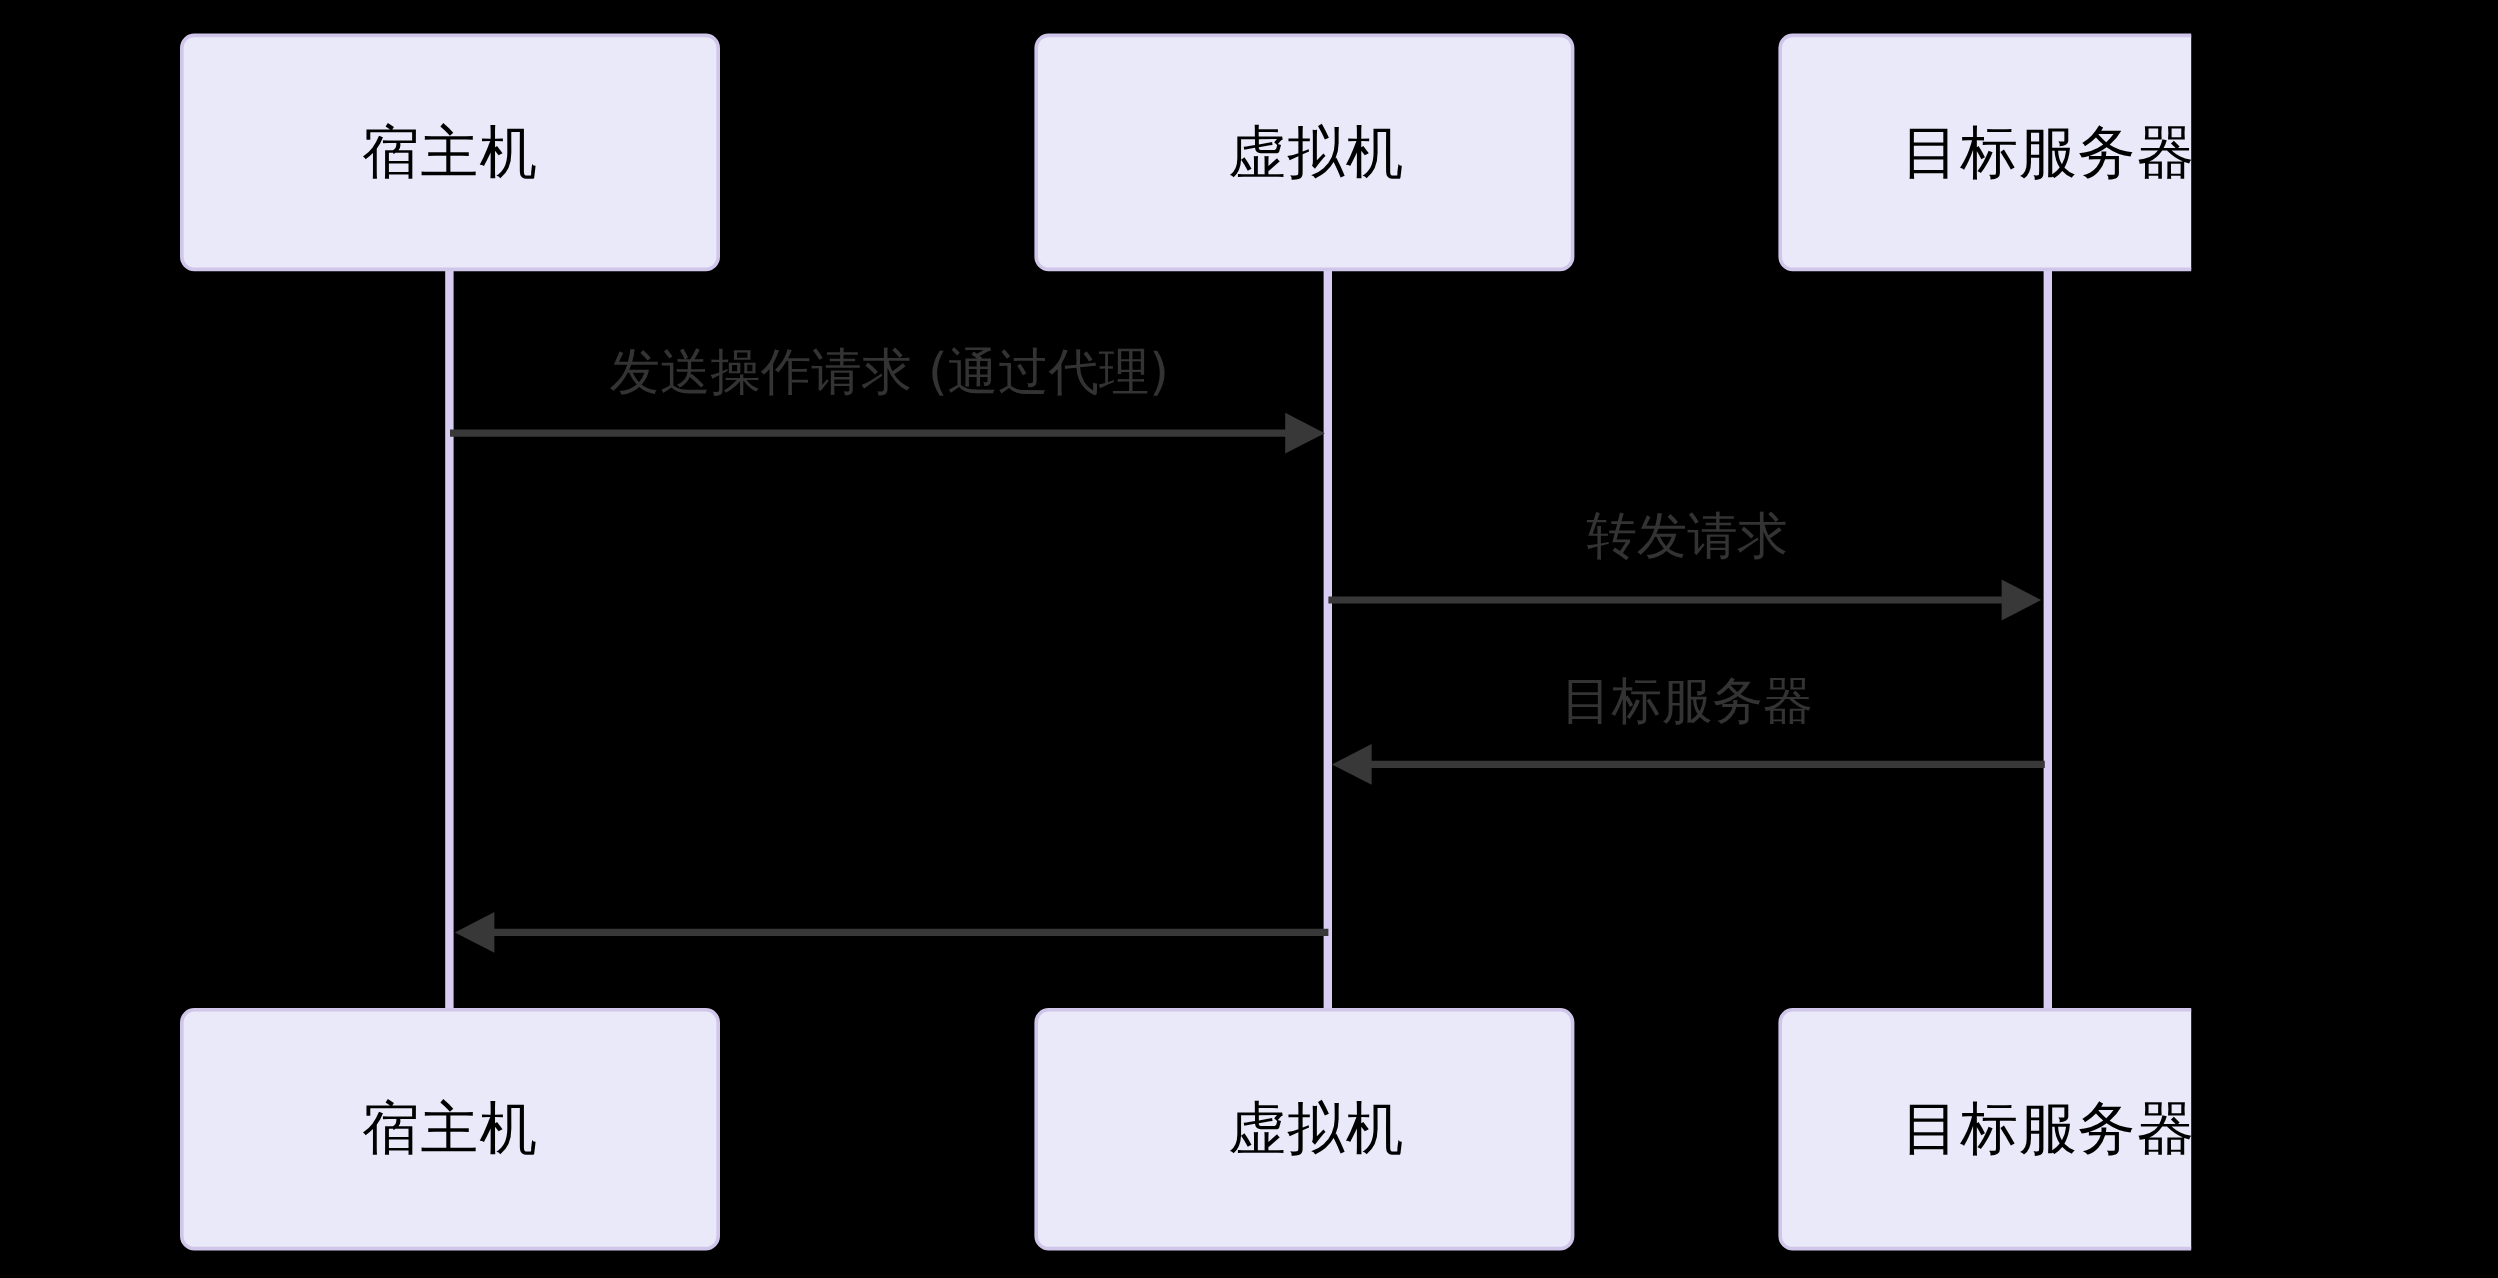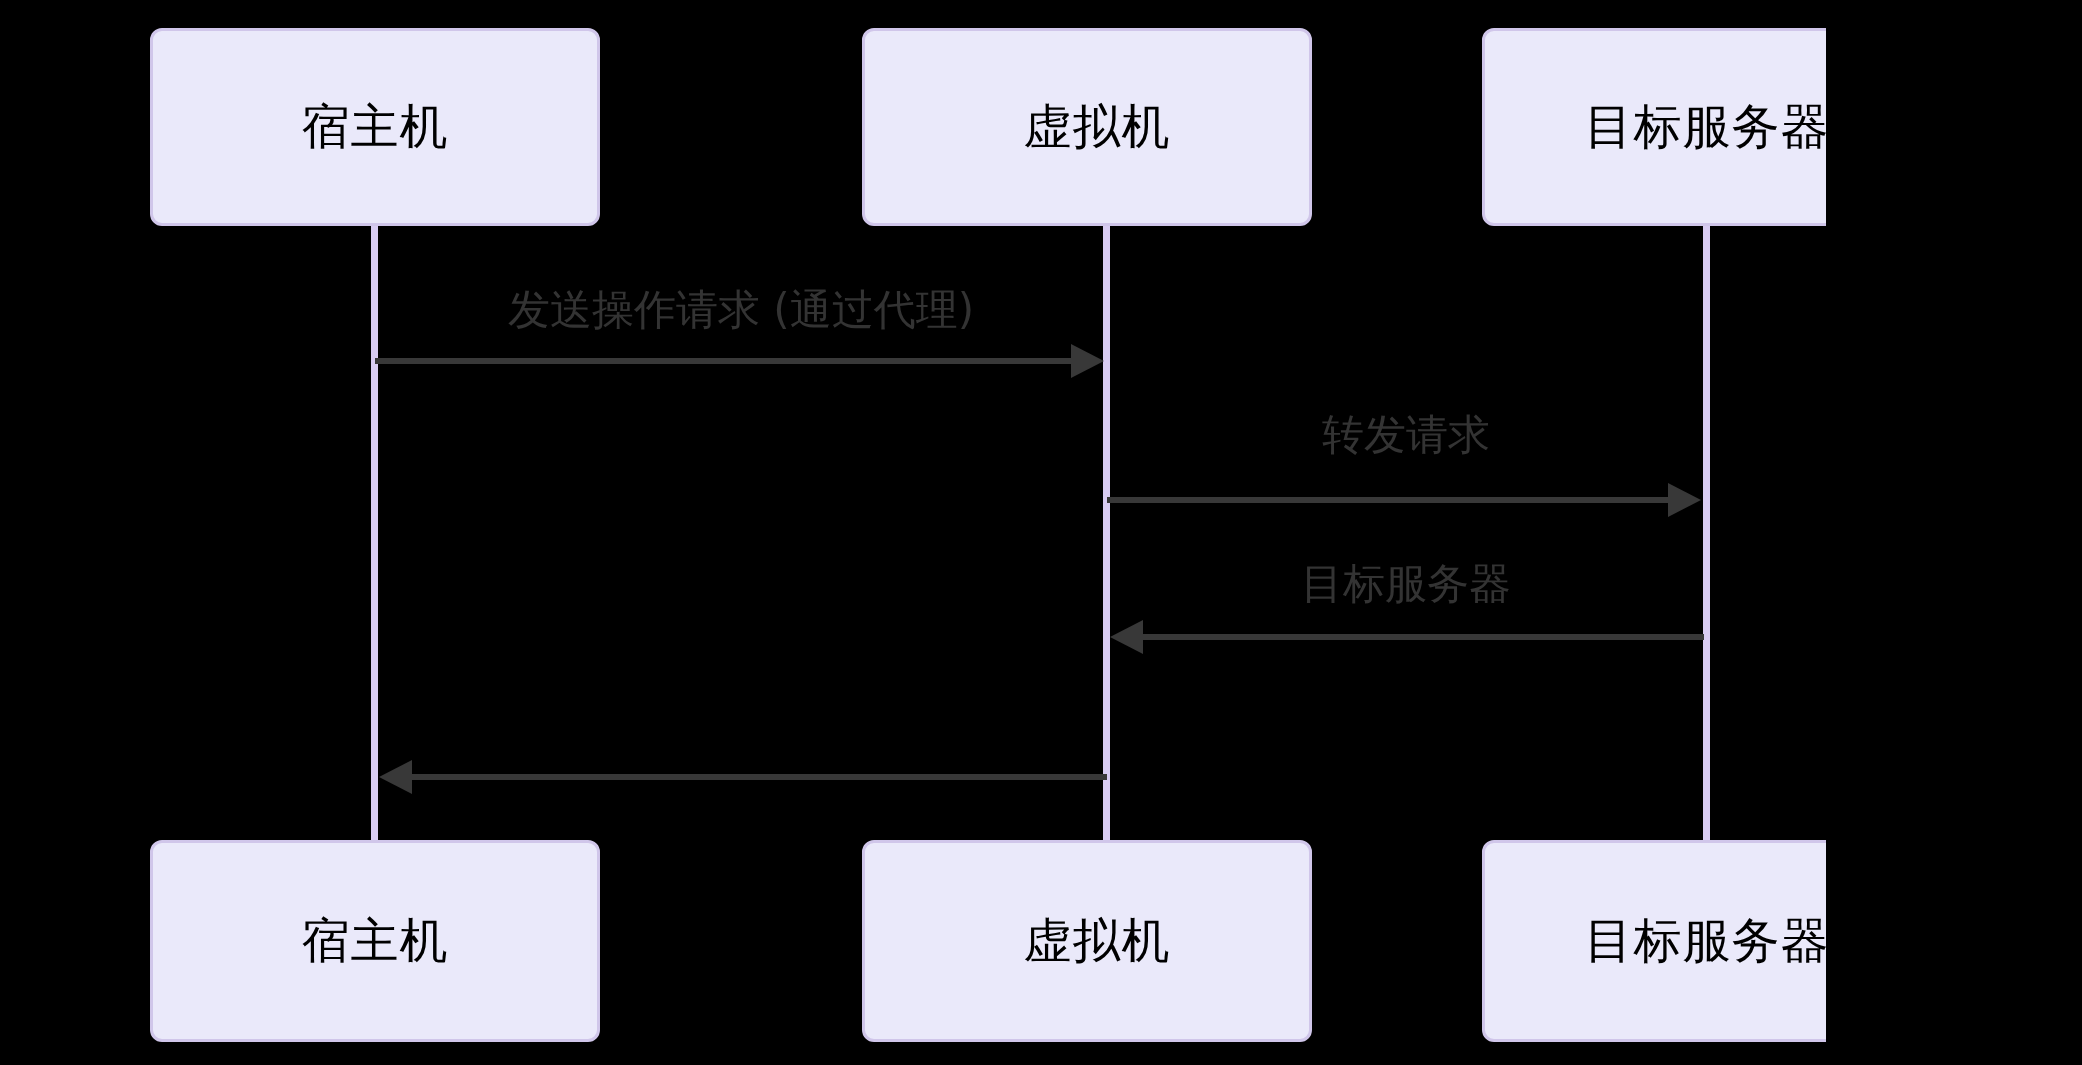--- a/index.html
+++ b/index.html
@@ -60,21 +60,21 @@
   .msg-label {
     position: absolute;
     transform: translateX(-50%);
     color: #333333;
     font-size: 42px;
     line-height: 46px;
     white-space: nowrap;
     z-index: 4;
   }
   .msg-label.m1 { left: 741px;  top: 287px; text-align: right; }
-  .msg-label.m2 { left: 1406px; top: 412px; }
+  .msg-label.m2 { left: 1406px; top: 424px; }
   .msg-label.m3 { left: 1406px; top: 561px; }
   .msg-label.m4 { left: 741px;  top: 701px; }
 </style>
 </head>
 <body>
 
 <div class="stage">
 
   <div class="lifeline l1"></div>
   <div class="lifeline l2"></div>

